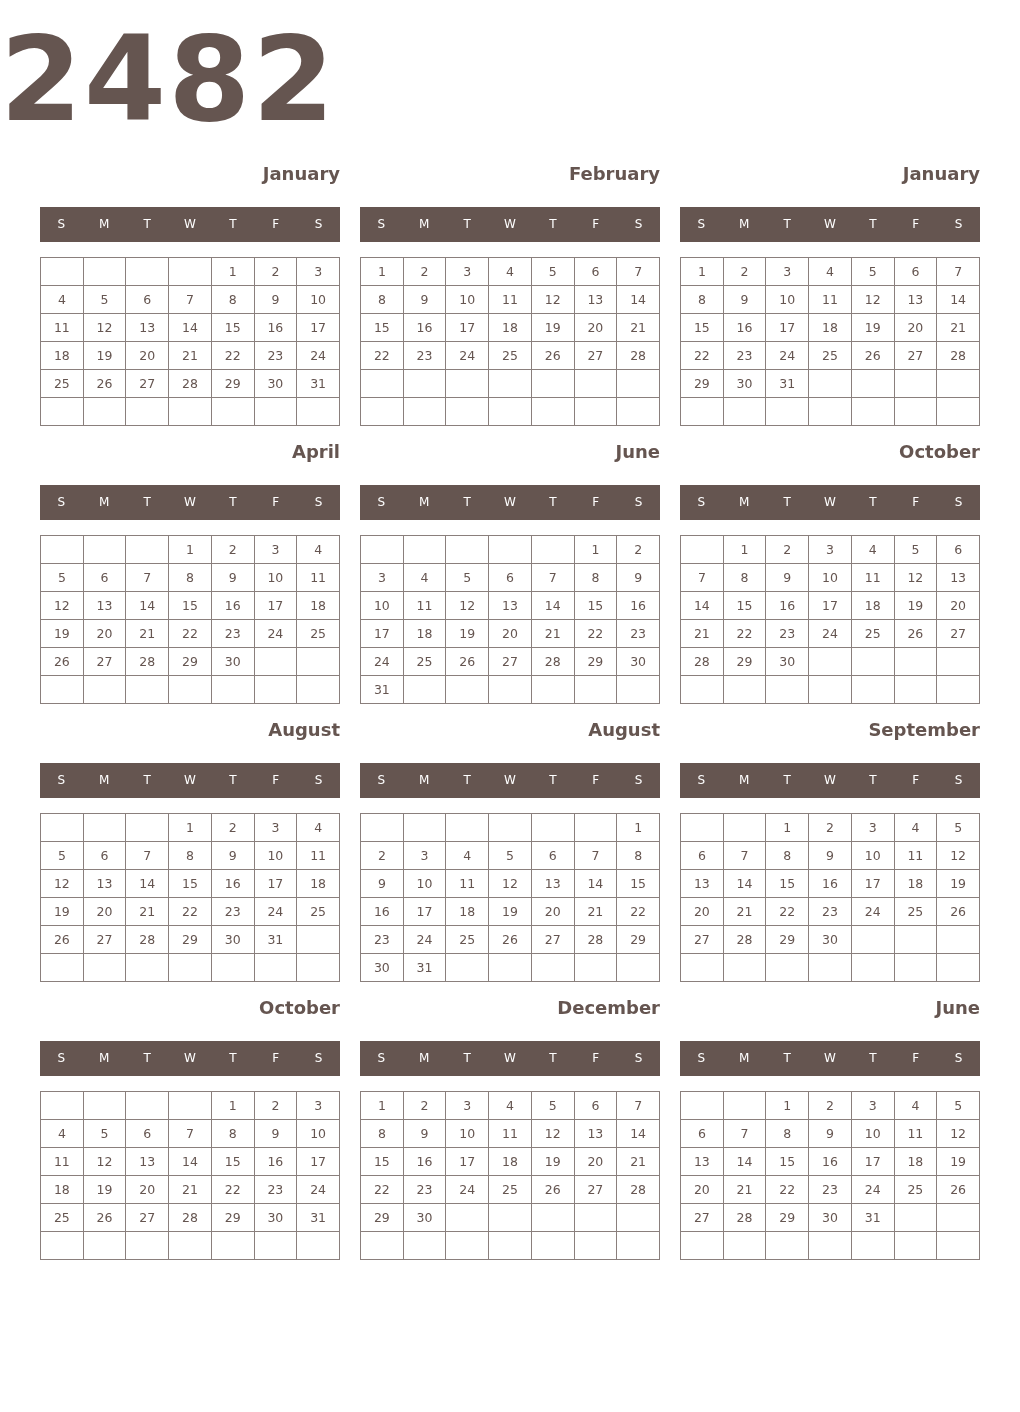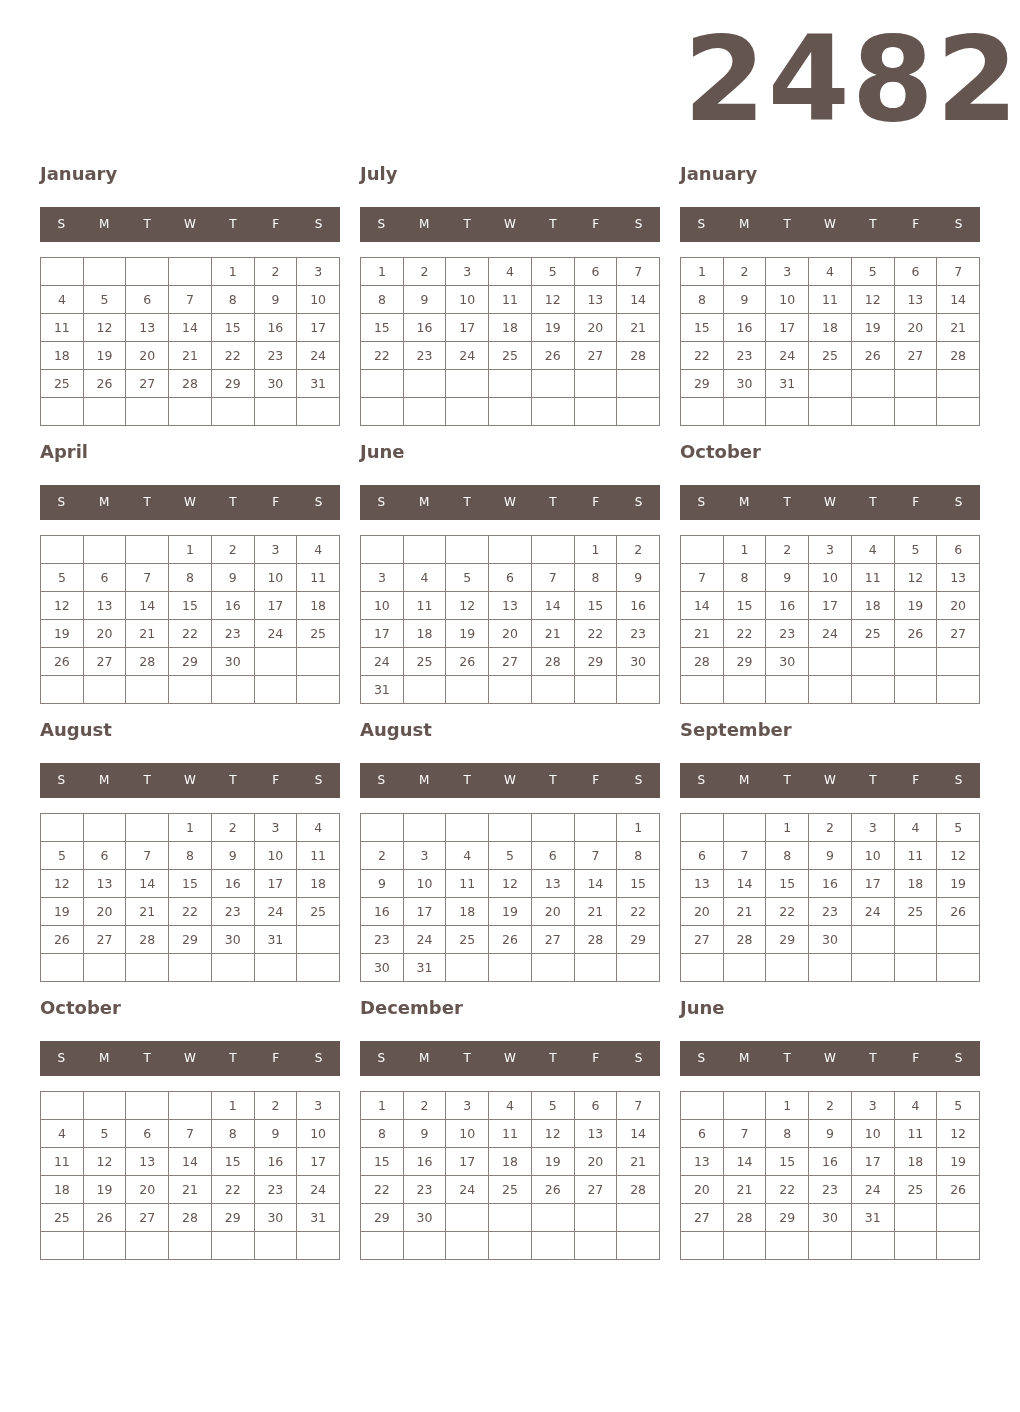--- a/index.html
+++ b/index.html
@@ -1,18 +1,18 @@
 <!DOCTYPE html>
 <html><head>
 <meta charset="utf-8">
 <style>
 body{margin:0;background:#fff;width:1020px;height:1412px;position:relative;font-family:"DejaVu Sans",sans-serif;color:#655550;}
-.year{position:absolute;top:14px;left:0;width:1020px;text-align:right;font-size:118px;font-weight:bold;line-height:130px;letter-spacing:2px;}
+.year{position:absolute;top:14px;left:0;width:1020px;text-align:left;font-size:118px;font-weight:bold;line-height:130px;letter-spacing:2px;}
 .month{position:absolute;width:300px;}
-.mname{position:absolute;top:0;left:0;width:300px;text-align:left;font-size:18px;font-weight:bold;line-height:24px;}
+.mname{position:absolute;top:0;left:0;width:300px;text-align:right;font-size:18px;font-weight:bold;line-height:24px;}
 .hdr{position:absolute;top:45px;left:0;width:300px;height:35px;background:#655550;display:flex;}
 .hdr span{flex:1;text-align:center;color:#fff;font-size:12px;line-height:35px;}
 .grid{position:absolute;top:95px;left:0;border-collapse:collapse;}
 .grid td{width:41.9px;height:27px;border:1.4px solid #8a7f7c;text-align:center;font-size:12.5px;padding:0;}
 </style>
 </head>
 <body>
 
 <div class="year">2482</div>
 <div id="cal">
@@ -80,21 +80,21 @@
             <td></td>
             <td></td>
             <td></td>
             <td></td>
             <td></td>
           </tr>
         </tbody>
       </table>
     </div>
     <div class="month" style="left: 360px; top: 162px;">
-      <div class="mname">July</div>
+      <div class="mname">February</div>
       <div class="hdr">
         <span>S</span>
         <span>M</span>
         <span>T</span>
         <span>W</span>
         <span>T</span>
         <span>F</span>
         <span>S</span>
       </div>
       <table class="grid">

